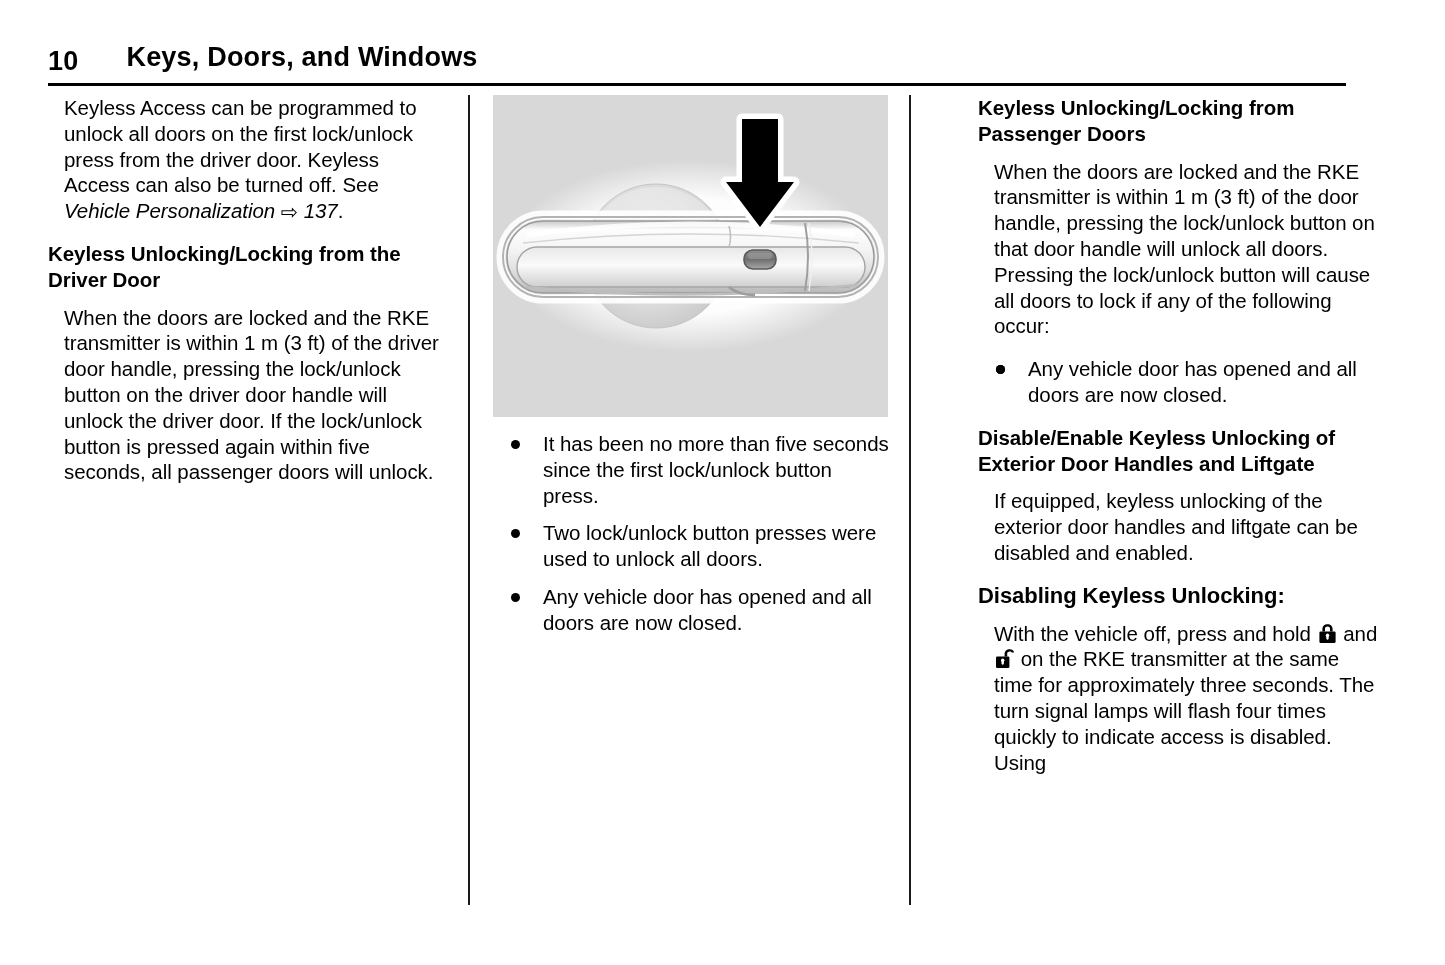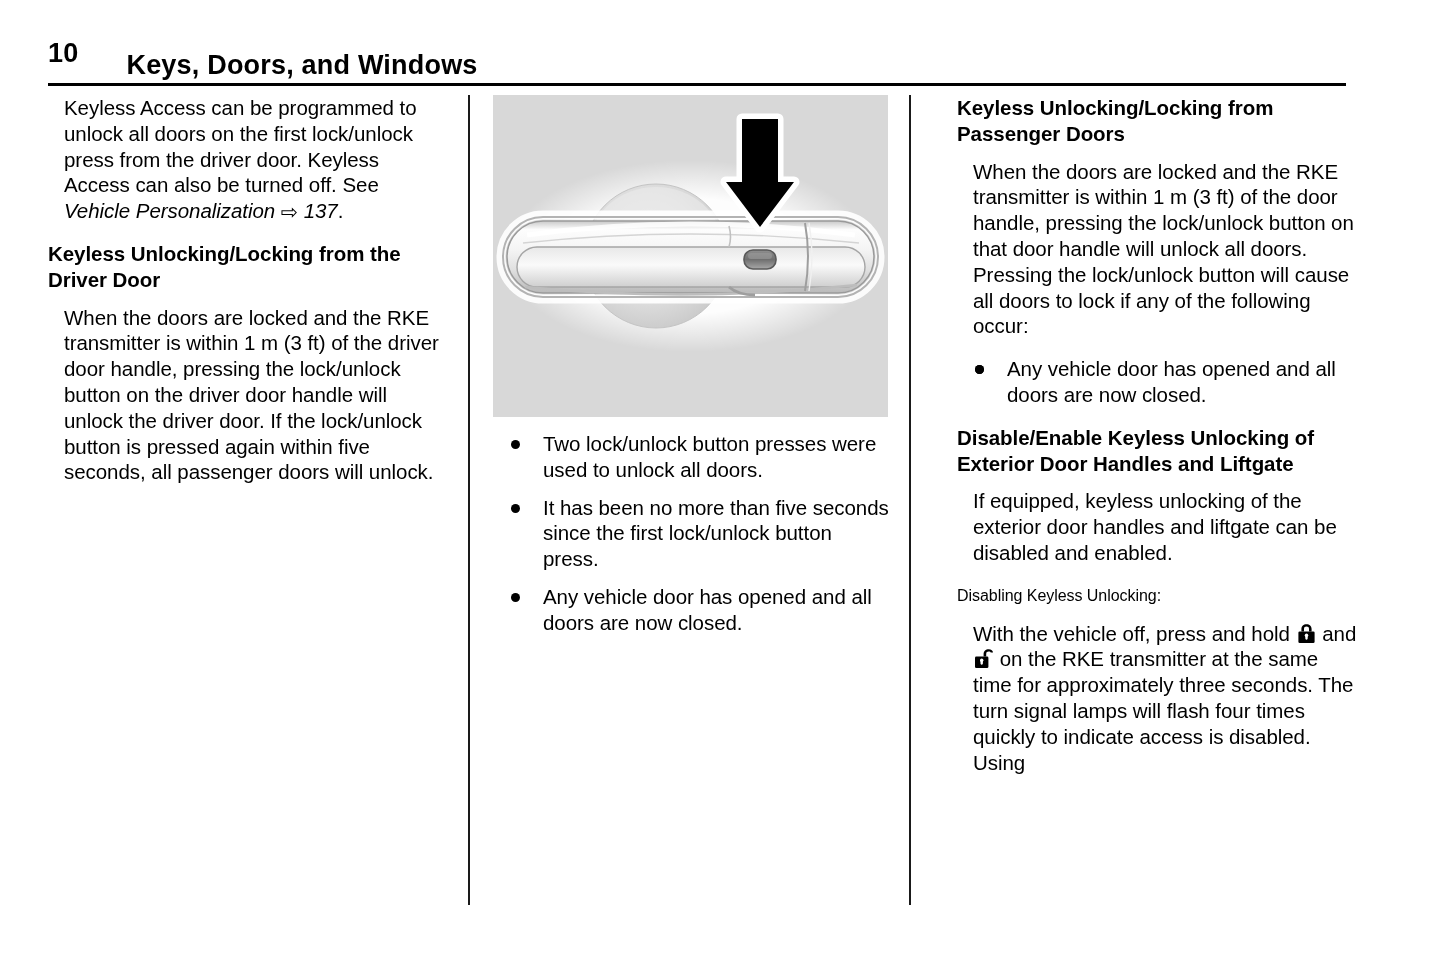--- a/index.html
+++ b/index.html
@@ -31,48 +31,48 @@
     display: flex;
     align-items: flex-end;
     border-bottom: 3px solid #000;
     box-sizing: border-box;
   }
   .page-number {
     font-size: 27px;
     font-weight: bold;
     letter-spacing: 0.2px;
     line-height: 1;
-    padding-bottom: 16px;
+    padding-bottom: 8px;
   }
   .page-title {
     font-size: 27px;
     font-weight: bold;
     letter-spacing: 0.2px;
     line-height: 1;
-    padding-bottom: 4px;
+    padding-bottom: 12px;
     margin-left: 48px;
   }
 
   
   .columns {
     position: absolute;
     left: 48px;
     top: 95px;
     width: 1298px;
     height: 810px;
   }
   .col {
     position: absolute;
     top: 0;
     width: 400px;
     height: 810px;
   }
   .col-1 { left: 0px; }
   .col-2 { left: 445px; }
-  .col-3 { left: 909px; }
+  .col-3 { left: 930px; }
 
   .col-divider {
     position: absolute;
     top: 0px;
     width: 0;
     height: 810px;
     border-left: 2px solid #1a1a1a;
   }
   .divider-1 { left: 420px; }
   .divider-2 { left: 861px; }
@@ -86,22 +86,22 @@
   }
   h2.section-head {
     margin: 0 0 12px 0;
     font-size: 20.5px;
     font-weight: bold;
     line-height: 25.8px;
     letter-spacing: -0.05px;
   }
   h3.sub-head {
     margin: 0 0 12px 0;
-    font-size: 16px;
-    font-weight: normal;
+    font-size: 22px;
+    font-weight: bold;
     line-height: 25.8px;
     letter-spacing: -0.05px;
   }
   .xref {
     font-style: italic;
   }
   .xref-arrow {
     font-style: normal;
     display: inline-block;
     transform: translateY(1px);
@@ -251,22 +251,22 @@
               <path d="M 249 24 L 285 24 L 285 87 L 301 87 L 267 132 L 233 87 L 249 87 Z" fill="#ffffff" stroke="#ffffff" stroke-width="11" stroke-linejoin="round"></path>
               <path d="M 249 24 L 285 24 L 285 87 L 301 87 L 267 132 L 233 87 L 249 87 Z" fill="#000000"></path>
             </g>
           </svg>
         </div>
       </div>
 
 
 
       <ul class="bullets">
+        <li><span class="bullet-dot"></span><span>It has been no more than five seconds since the first lock/unlock button press.</span></li>
         <li><span class="bullet-dot"></span><span>Two lock/unlock button presses were used to unlock all doors.</span></li>
-        <li><span class="bullet-dot"></span><span>It has been no more than five seconds since the first lock/unlock button press.</span></li>
         <li><span class="bullet-dot"></span><span>Any vehicle door has opened and all doors are now closed.</span></li>
       </ul>
     </div>
 
     <div class="col col-3">
 
       <h2 class="section-head">Keyless Unlocking/Locking from Passenger Doors</h2>
 
       <p class="body-text">When the doors are locked and the RKE transmitter is within 1 m (3 ft) of the door handle, pressing the lock/unlock button on that door handle will unlock all doors. Pressing the lock/unlock button will cause all doors to lock if any of the following occur:</p>
 

